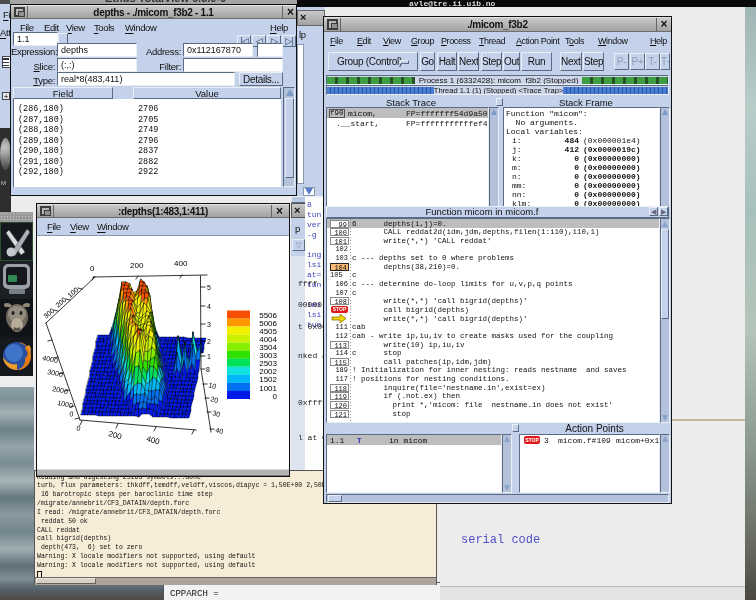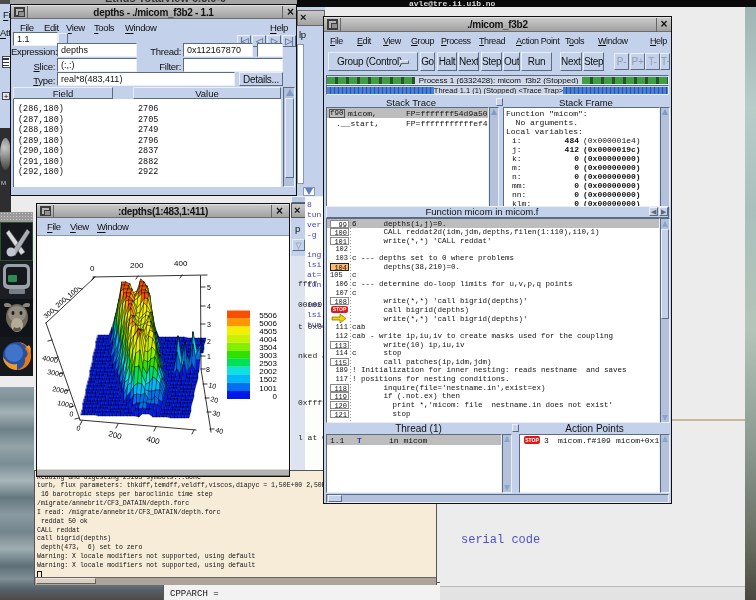--- a/index.html
+++ b/index.html
@@ -133,21 +133,21 @@
 <div class="a mn" style="left:114px;top:17px"><u>W</u>indow</div>
 <div class="a mn" style="left:259px;top:17px"><u>H</u>elp</div>
 <div class="a fld" style="left:2px;top:27px;width:45px;height:14px;line-height:12px">1.1</div>
 <div class="a btn" style="left:47px;top:28px;width:10px;height:12px"></div>
 <div class="a btn" style="left:226px;top:30px;width:14px;height:12px;font-size:9px;line-height:11px;color:#6a7a95;letter-spacing:-1px;font-weight:bold">|◁</div>
 <div class="a btn" style="left:241px;top:30px;width:14px;height:12px;font-size:9px;line-height:11px;color:#6a7a95;letter-spacing:-1px;font-weight:bold">◁</div>
 <div class="a btn" style="left:256px;top:30px;width:14px;height:12px;font-size:9px;line-height:11px;color:#6a7a95;letter-spacing:-1px;font-weight:bold">▷</div>
 <div class="a btn" style="left:271px;top:30px;width:14px;height:12px;font-size:9px;line-height:11px;color:#6a7a95;letter-spacing:-1px;font-weight:bold">▷|</div>
 <div class="a lbl" style="left:0px;top:41px;width:44px">Expression:</div>
 <div class="a fld" style="left:46px;top:38px;width:80px;height:14px;line-height:12px">depths</div>
-<div class="a lbl" style="left:126px;top:41px;width:44px">Thread:</div>
+<div class="a lbl" style="left:126px;top:41px;width:44px">Address:</div>
 <div class="a fld" style="left:172px;top:38px;width:70px;height:14px;line-height:12px">0x112167870</div>
 <div class="a fld" style="left:246px;top:38px;width:26px;height:14px"></div>
 <div class="a lbl" style="left:0px;top:56px;width:44px"><u>S</u>lice:</div>
 <div class="a fld" style="left:46px;top:53px;width:80px;height:14px;line-height:12px">(:,:)</div>
 <div class="a lbl" style="left:126px;top:56px;width:44px">Filter:</div>
 <div class="a fld" style="left:172px;top:53px;width:100px;height:14px"></div>
 <div class="a lbl" style="left:0px;top:70px;width:44px"><u>T</u>ype:</div>
 <div class="a fld" style="left:46px;top:67px;width:178px;height:14px;line-height:12px">real*8(483,411)</div>
 <div class="a btn" style="left:228px;top:67px;width:44px;height:14px;line-height:13px">Details...</div>
 <div class="a bo" style="left:2px;top:82px;width:100px;height:12px;font-size:9.5px;text-align:center;color:#111;background:#c3d2ea;line-height:11px">Field</div>
@@ -1064,21 +1064,20 @@
       <div class="a mono" style="left:3px;top:181.9px;width:19px;height:8px;border:1px solid #8a8a8a;background:#fff;font-size:7px;line-height:8px;text-align:right;color:#111;padding-right:1px">120</div>
       <div class="a mono" style="left:25px;top:181.9px;font-size:7.5px;line-height:9px;color:#111;white-space:pre">         print *,'micom: file  nestname.in does not exist'</div>
       <div class="a mono" style="left:3px;top:190.6px;width:19px;height:8px;border:1px solid #8a8a8a;background:#fff;font-size:7px;line-height:8px;text-align:right;color:#111;padding-right:1px">121</div>
       <div class="a mono" style="left:25px;top:190.6px;font-size:7.5px;line-height:9px;color:#111;white-space:pre">         stop</div>
       <div class="a" style="left:23px;top:0;width:1px;height:205px;background:repeating-linear-gradient(#999 0 1px,transparent 1px 3px)"></div>
     </div>
 <div class="a bi" style="left:336px;top:201px;width:10px;height:205px;background:#b3c2da"></div>
 <div class="a" style="left:338px;top:204px;width:0;height:0;border-left:3px solid transparent;border-right:3px solid transparent;border-bottom:6px solid #8aa4cc"></div>
 <div class="a bo" style="left:337px;top:212px;width:8px;height:90px;background:#c3d2ea"></div>
 <div class="a" style="left:338px;top:398px;width:0;height:0;border-left:3px solid transparent;border-right:3px solid transparent;border-top:6px solid #8aa4cc"></div>
-<div class="a" style="left:2px;top:406px;width:185px;height:11px;font-size:10px;text-align:center;color:#111">Thread (1)</div>
 <div class="a bo" style="left:188px;top:407px;width:7px;height:8px;background:#c3d2ea"></div>
 <div class="a" style="left:196px;top:406px;width:149px;height:11px;font-size:10px;text-align:center;color:#111">Action Points</div>
 <div class="a bi" style="left:2px;top:417px;width:176px;height:59px;background:#fff;overflow:hidden">
       <div class="a" style="left:0;top:0;width:176px;height:10px;background:#bdbdbd"></div>
       <div class="a mono" style="left:3px;top:1px;font-size:8px;color:#111">1.1</div>
       <div class="a mono" style="left:30px;top:1px;font-size:8px;color:#3a3ab0;font-weight:bold">T</div>
       <div class="a mono" style="left:62px;top:1px;font-size:8px;color:#111">in micom</div>
     </div>
 <div class="a bi" style="left:178px;top:417px;width:10px;height:59px;background:#b3c2da"></div>
 <div class="a" style="left:180px;top:419px;width:0;height:0;border-left:3px solid transparent;border-right:3px solid transparent;border-bottom:6px solid #8aa4cc"></div>

